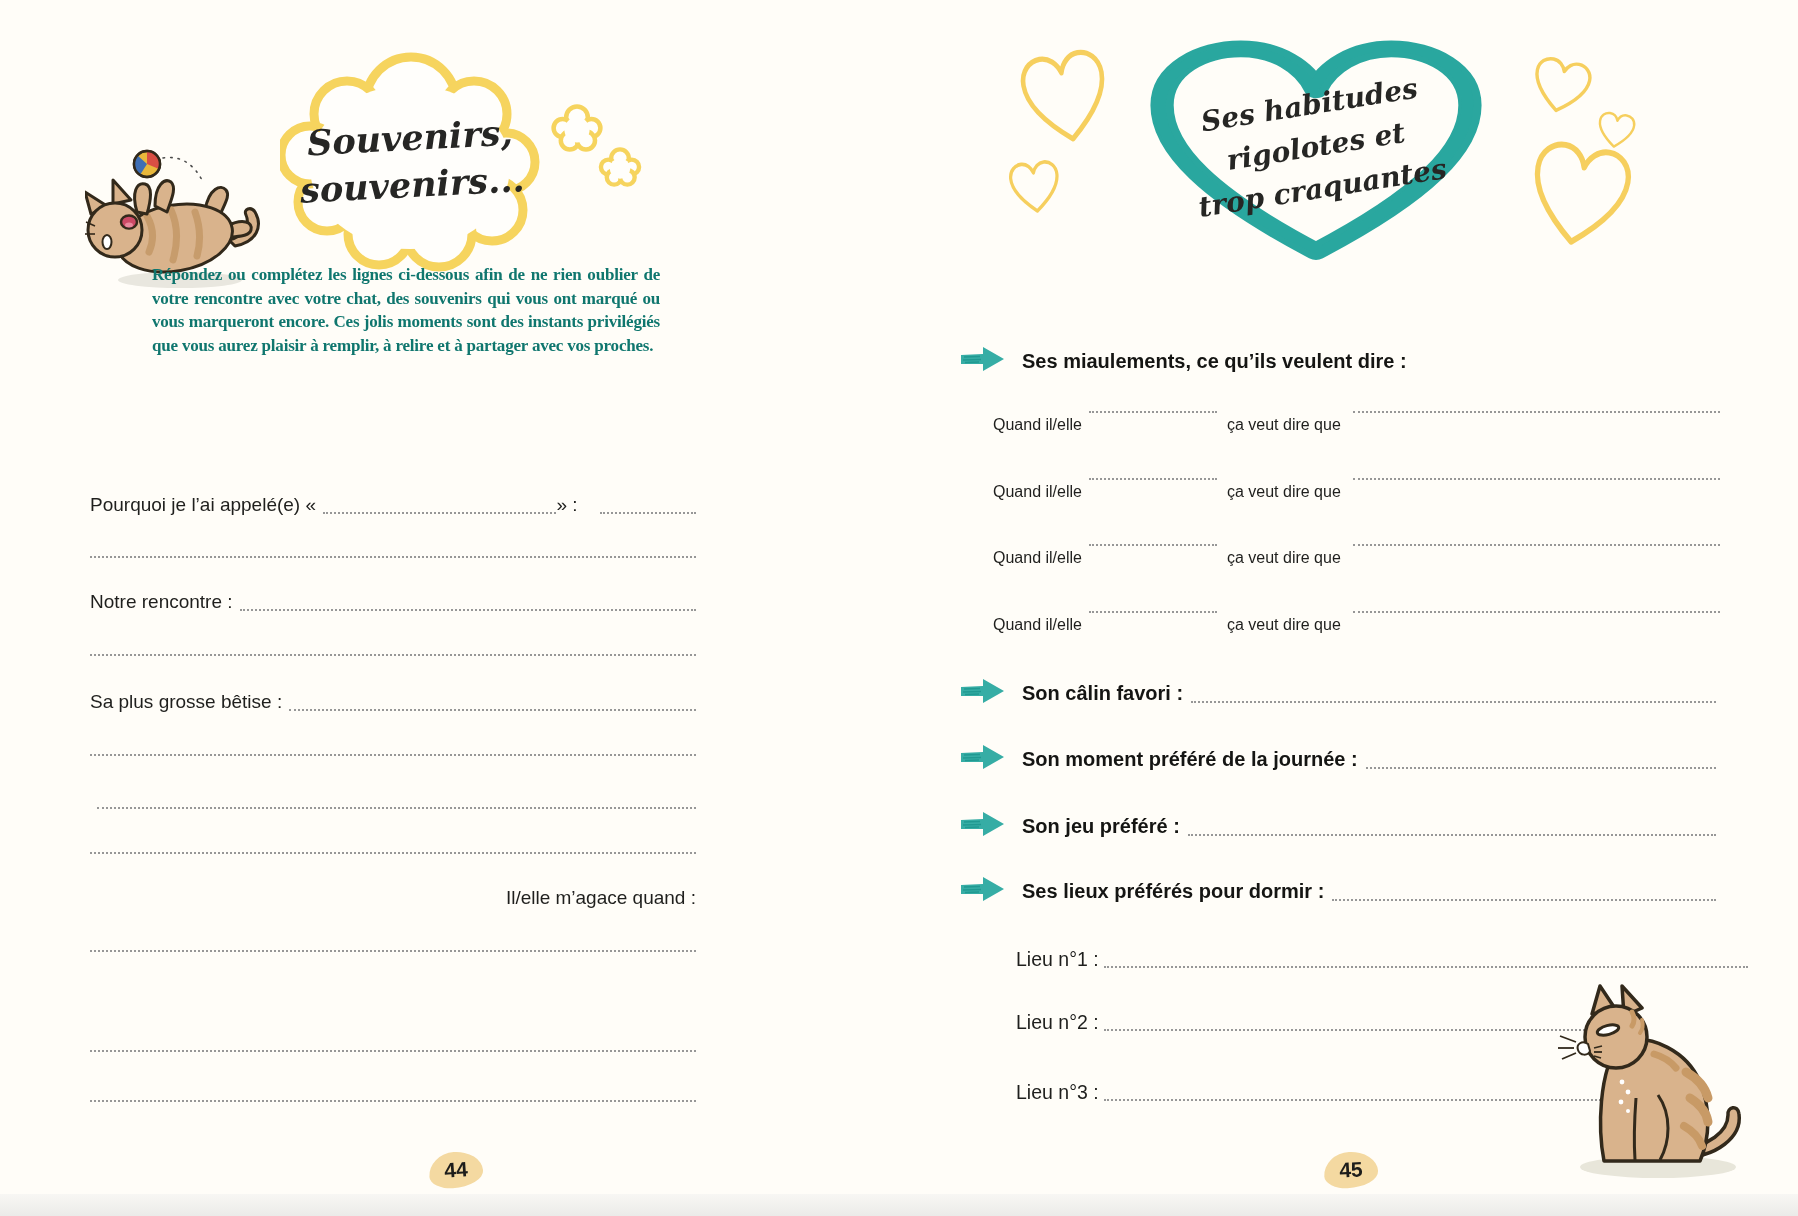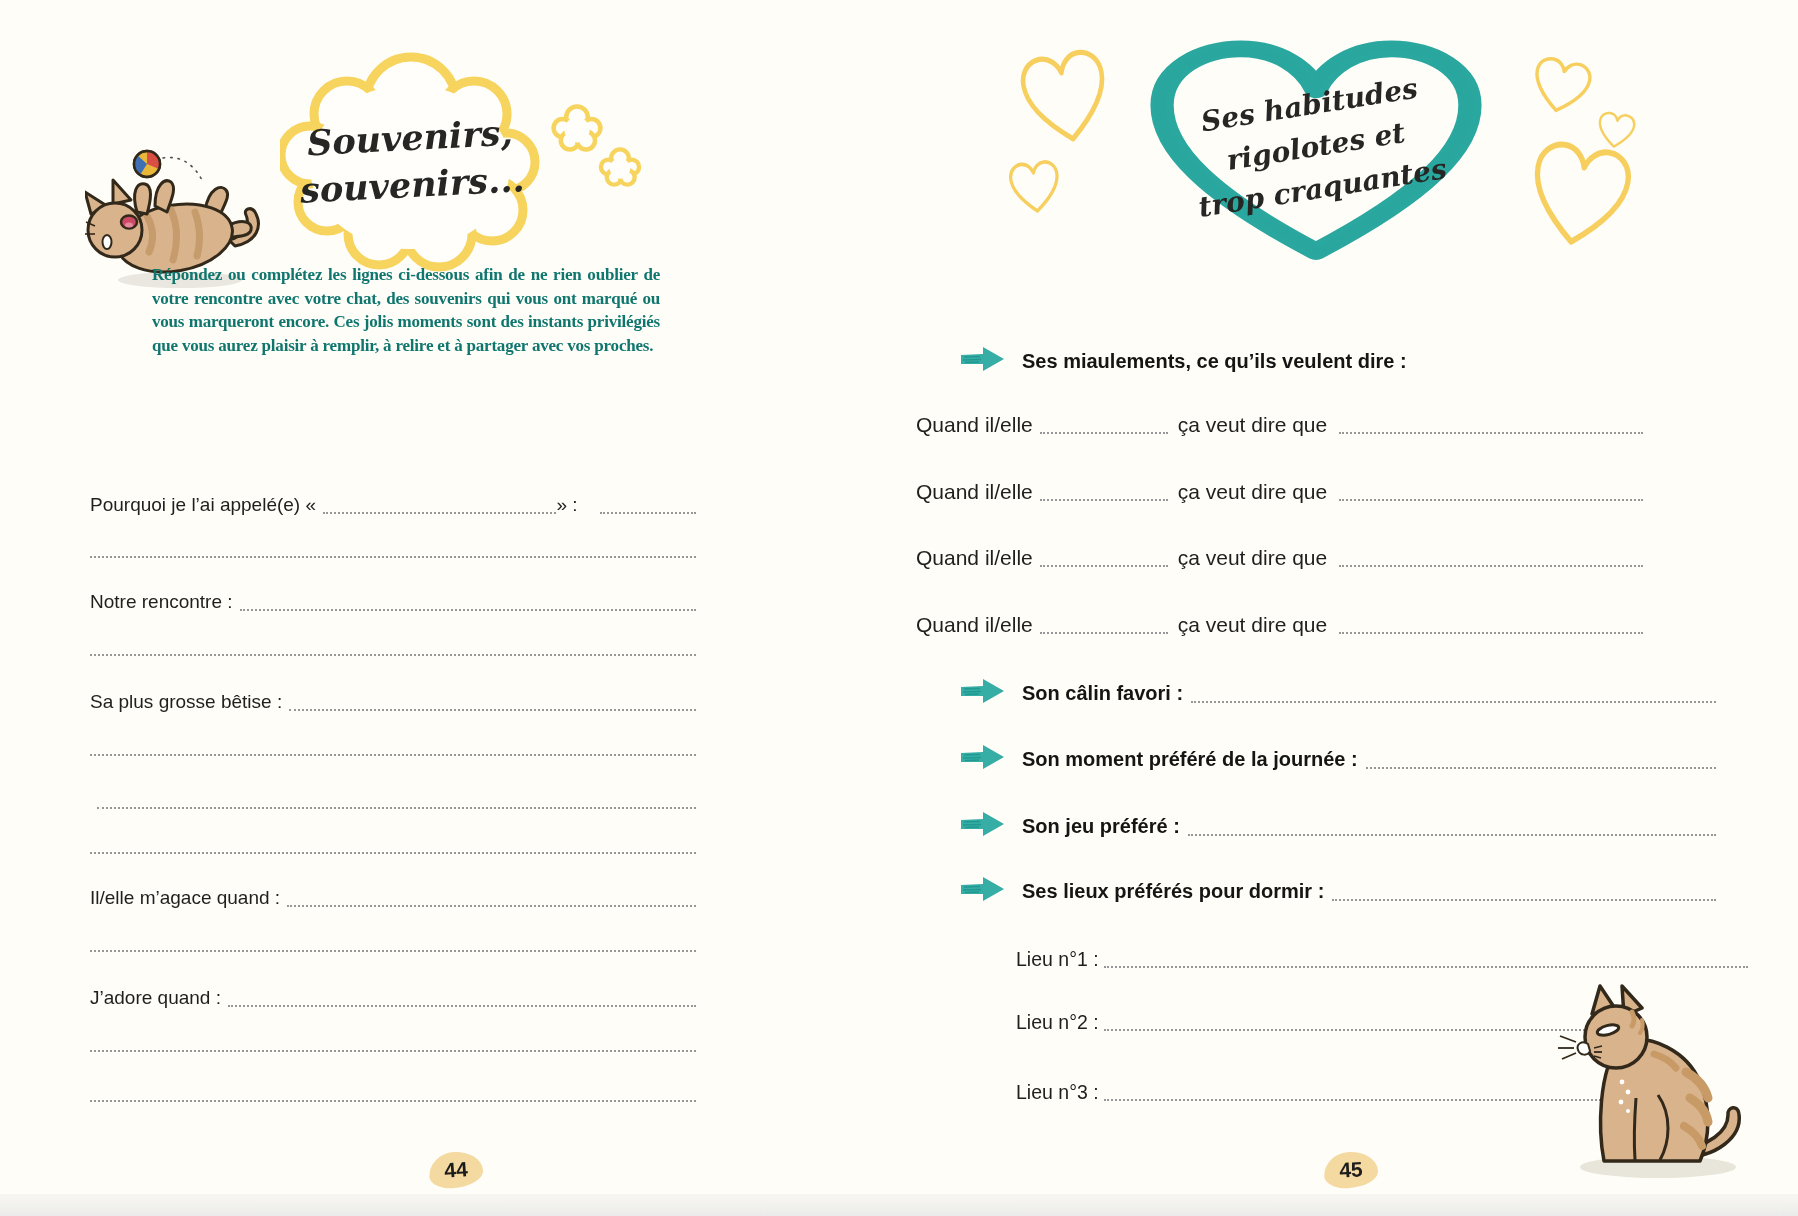--- a/index.html
+++ b/index.html
@@ -36,22 +36,22 @@
   
   .field-row{position:absolute;left:90px;width:606px;display:flex;align-items:flex-end;
       height:28px;font-size:19px}
   .lbl{white-space:pre;line-height:28px}
   .leader{display:block;height:2px;border-bottom:2px dotted #979797;margin:0 0 5px 7px}
   .dotline{position:absolute;left:90px;width:606px;border-top:2px dotted #979797}
 
   .header-row{position:absolute;left:960px;width:756px;display:flex;align-items:flex-end;height:32px}
   .header-row svg.arrow{flex:none;margin-bottom:2px}
   .hlbl{white-space:pre;font-weight:700;font-size:20px;line-height:30px;margin-left:16px;color:#151513}
-  .quand-row{position:absolute;left:916px;width:727px;display:flex;align-items:flex-end;
-      height:28px;font-size:21px}
+  .quand-row{position:absolute;left:993px;width:727px;display:flex;align-items:flex-start;
+      height:28px;font-size:16px}
   .qlbl{white-space:pre;line-height:28px}
   .lieu-row{position:absolute;left:1016px;width:732px;display:flex;align-items:flex-end;
       height:27px;font-size:19.5px}
 
   
   .pageblob{position:absolute;width:54px;height:36px;background:#f4d9a1;
       border-radius:48% 52% 58% 42% / 64% 56% 44% 36%;
       display:flex;align-items:center;justify-content:center;
       font-size:21px;font-weight:600;color:#1d1d1b}
   .pageblob.p44{left:429px;top:1152px;transform:rotate(-4deg)}
@@ -163,26 +163,22 @@
           <span class="lbl">Notre rencontre :</span>
           <span class="leader" style="flex: 1 1 0%;"></span>
         </div>
         <div class="field-row" style="top: 688px;">
           <span class="lbl">Sa plus grosse bêtise :</span>
           <span class="leader" style="flex: 1 1 0%;"></span>
         </div>
         <div class="field-row" style="top: 786px;">
           <span class="leader" style="flex: 1 1 0%;"></span>
         </div>
-        <div class="field-row" style="top: 884px;">
+        <div class="field-row" style="top: 884px; flex-direction: column;">
           <span class="lbl">Il/elle m’agace quand :</span>
-          <span class="leader" style="flex: 1 1 0%;"></span>
-        </div>
-        <div class="field-row" style="top: 984px;">
-          <span class="lbl">J’adore quand :</span>
           <span class="leader" style="flex: 1 1 0%;"></span>
         </div>
         <div class="dotline" style="top: 556px;"></div>
         <div class="dotline" style="top: 654px;"></div>
         <div class="dotline" style="top: 754px;"></div>
         <div class="dotline" style="top: 852px;"></div>
         <div class="dotline" style="top: 950px;"></div>
         <div class="dotline" style="top: 1050px;"></div>
         <div class="dotline" style="top: 1100px;"></div>
       </div>

